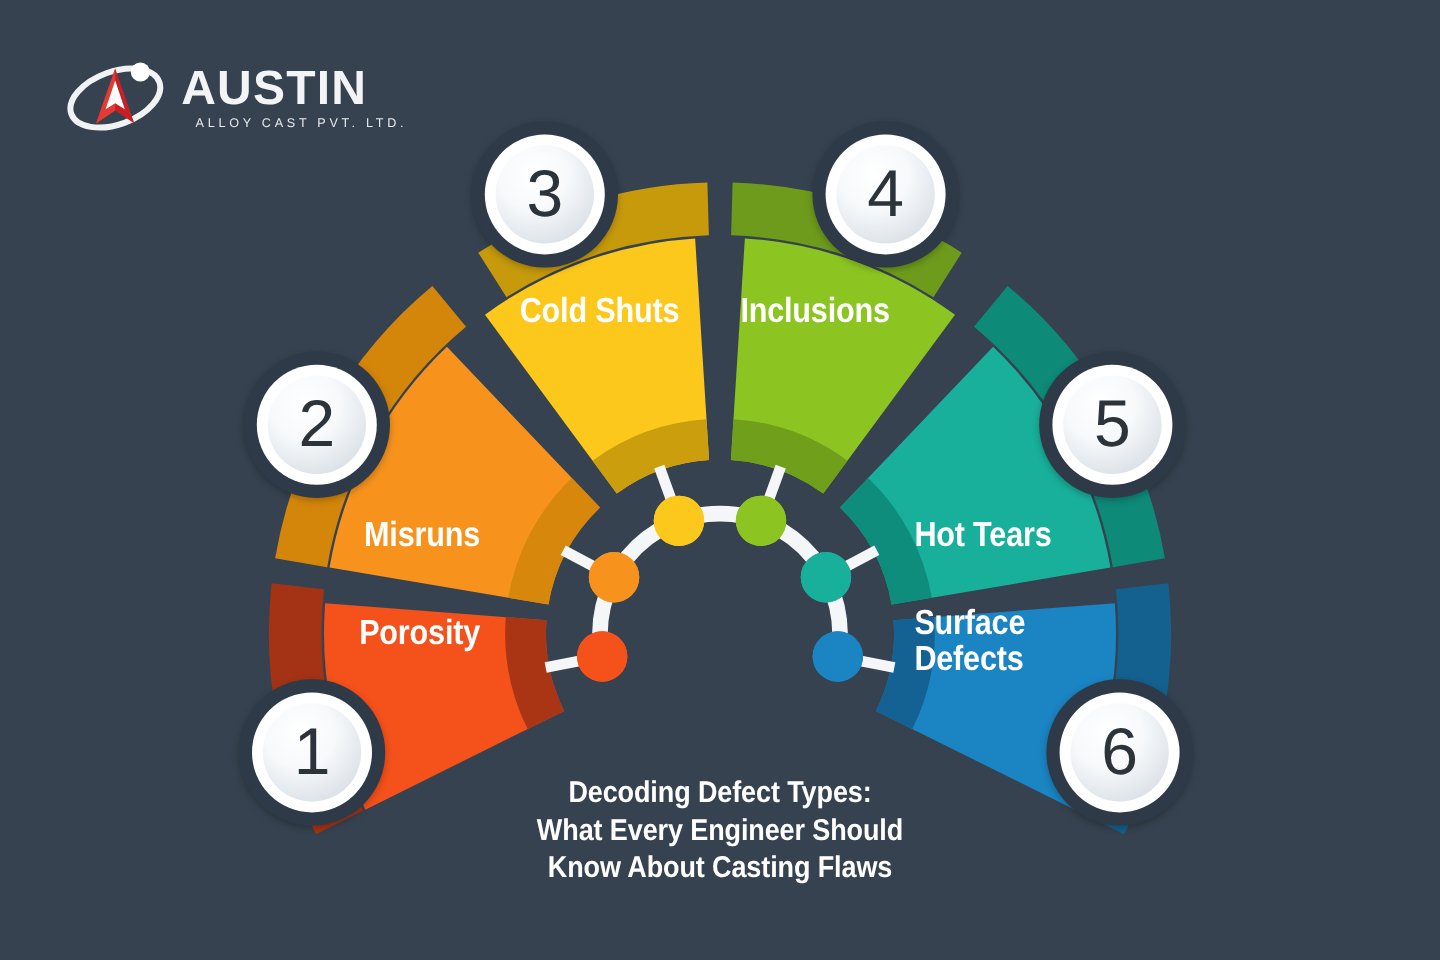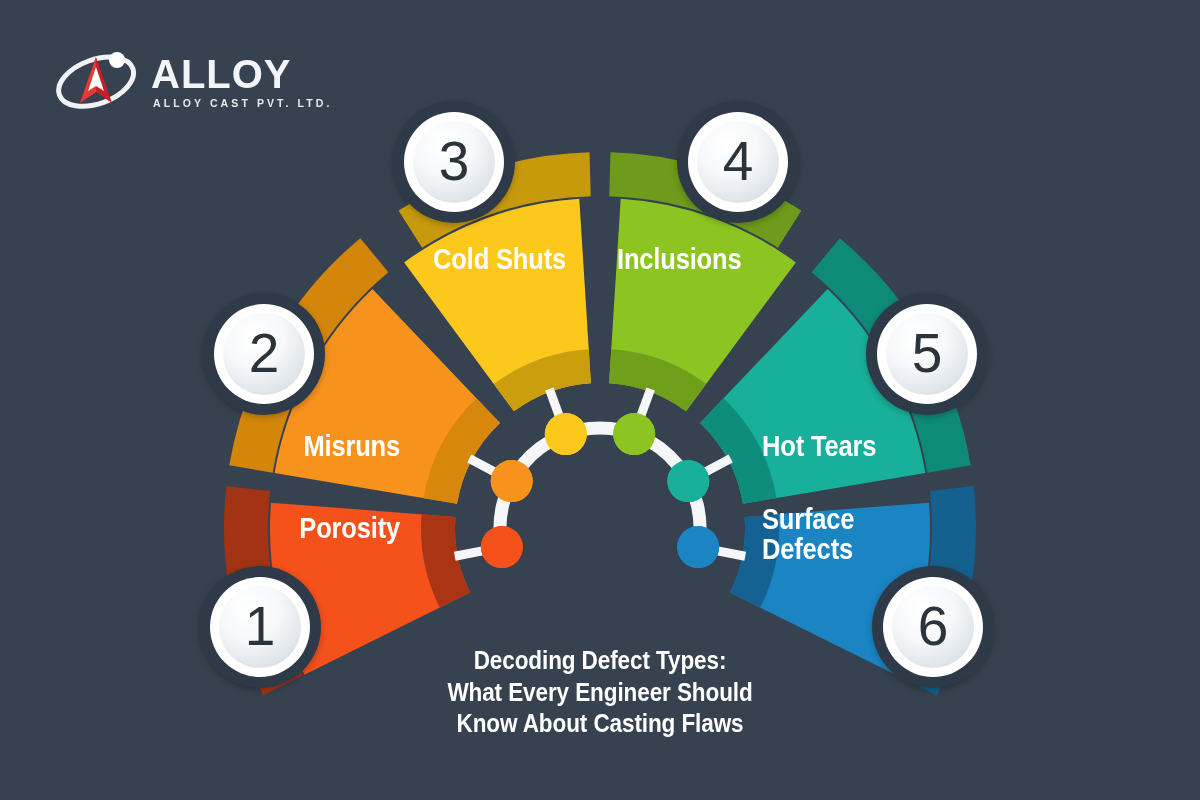--- a/index.html
+++ b/index.html
@@ -19,22 +19,22 @@
     display:flex;align-items:center;gap:10px;
   }
   #logo-mark{width:86px;height:72px;flex:0 0 auto;}
   #logo-text{display:flex;flex-direction:column;justify-content:center;line-height:1;}
   #logo-title{
     font-family:"Liberation Sans", sans-serif;
     font-weight:bold;font-size:40px;letter-spacing:1px;color:#F2F4F6;
   }
   #logo-sub{
     font-family:"Liberation Sans", sans-serif;
-    font-weight:bold;font-size:10.5px;letter-spacing:3.1px;color:#E7EAEE;
-    margin-top:4px;padding-left:2px;
+    font-weight:normal;font-size:10.5px;letter-spacing:3.1px;color:#E7EAEE;
+    margin-top:4px;padding-left:2px;margin-left:10px;
   }
 
   
   #wheel{position:absolute;left:0;top:0;width:1200px;height:800px;}
 
   .seg-label{
     position:absolute;
     color:#FFFFFF;
     font-family:"Liberation Sans", sans-serif;
     font-weight:bold;
@@ -97,21 +97,21 @@
     <svg id="logo-mark" viewBox="0 0 86 72">
       <g transform="rotate(-20 43 36)">
         <ellipse cx="41" cy="36" rx="39" ry="22" fill="none" stroke="#F1F2F4" stroke-width="5"></ellipse>
       </g>
       <path d="M41 12 L57 58 L41 47 L25 58 Z" fill="#C62026"></path>
       <path d="M41 12 L41 47 L25 58 Z" fill="#E23B33"></path>
       <path d="M41 22 L49 46 L41 41 L33 46 Z" fill="#FFFFFF"></path>
       <circle cx="62" cy="15" r="8" fill="#FFFFFF"></circle>
     </svg>
     <div id="logo-text">
-      <div id="logo-title">ALLOY</div>
+      <div id="logo-title">AUSTIN</div>
       <div id="logo-sub">ALLOY CAST PVT. LTD.</div>
     </div>
   </div>
 
   <svg id="wheel" viewBox="0 0 1200 800">
     <defs>
       <clipPath id="clip-all">
           <rect x="0" y="0" width="1200" height="800"></rect>
         </clipPath>
     </defs>

